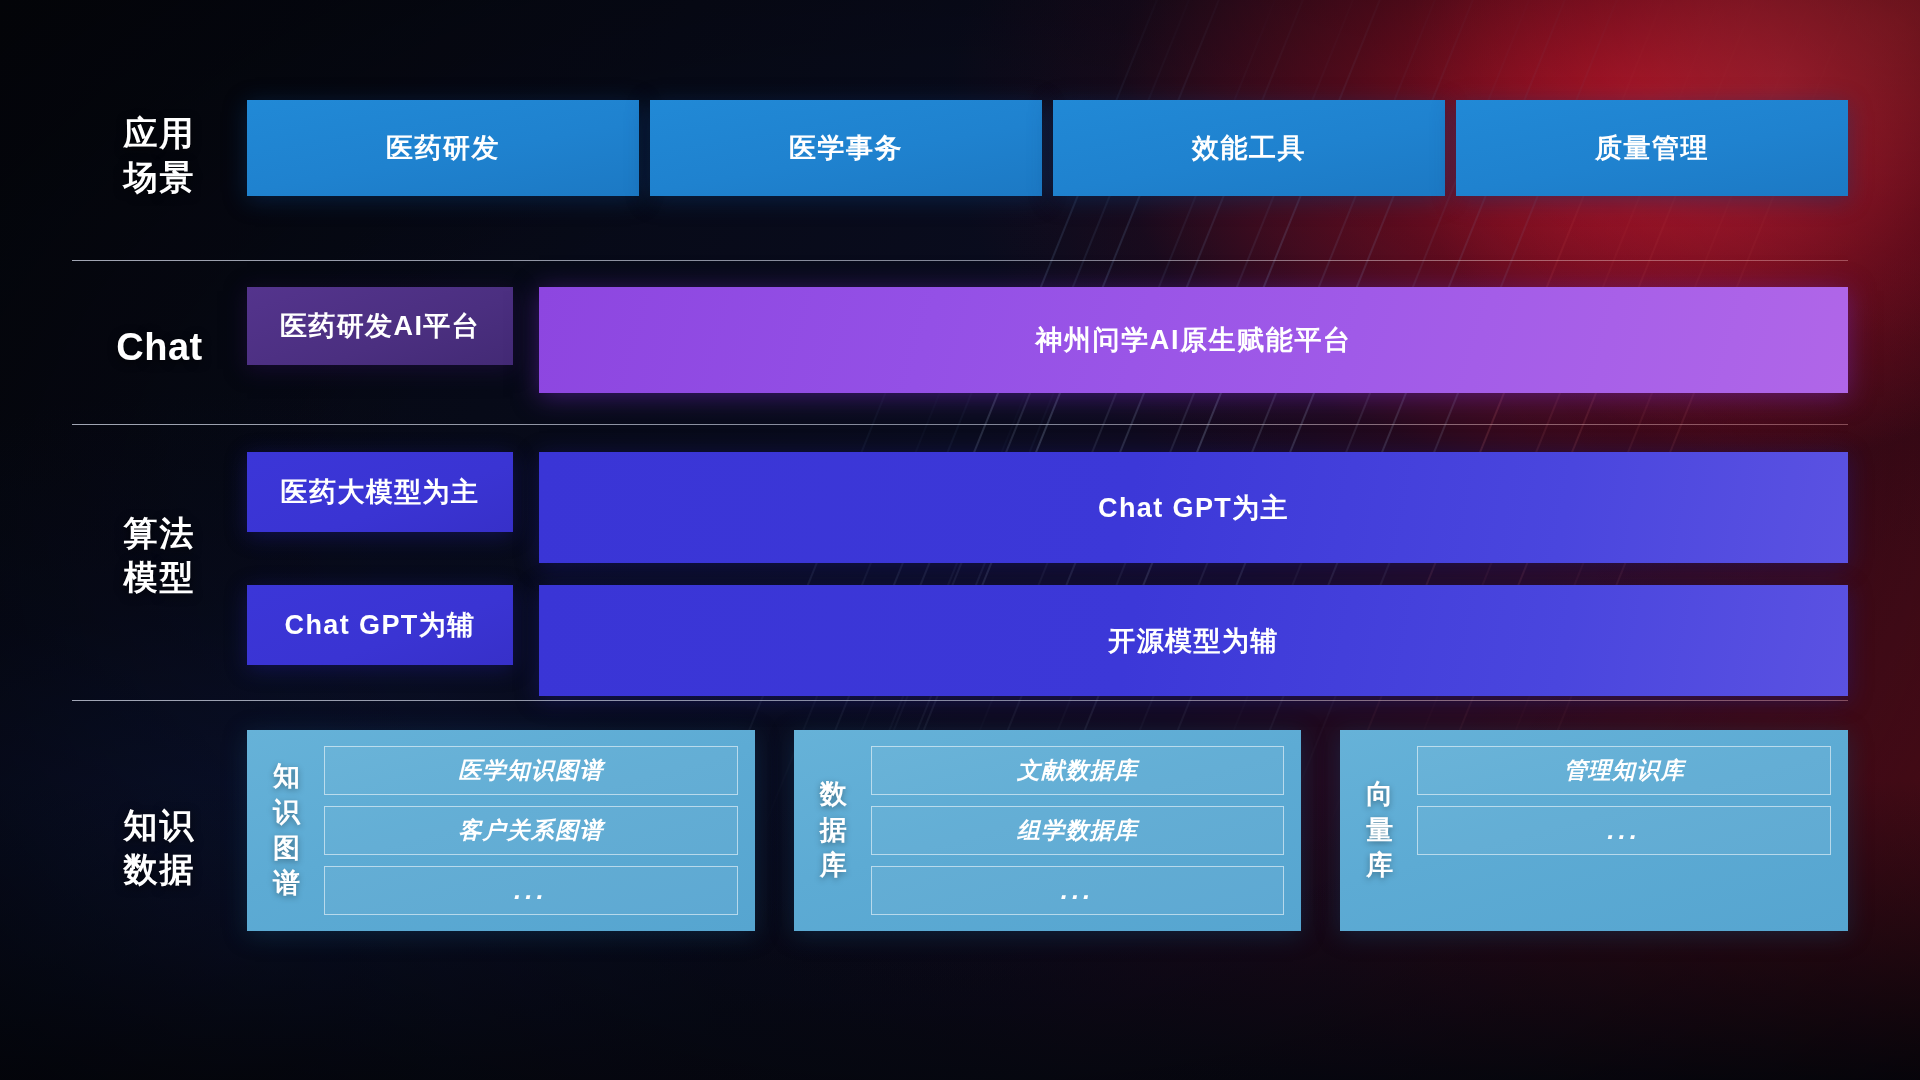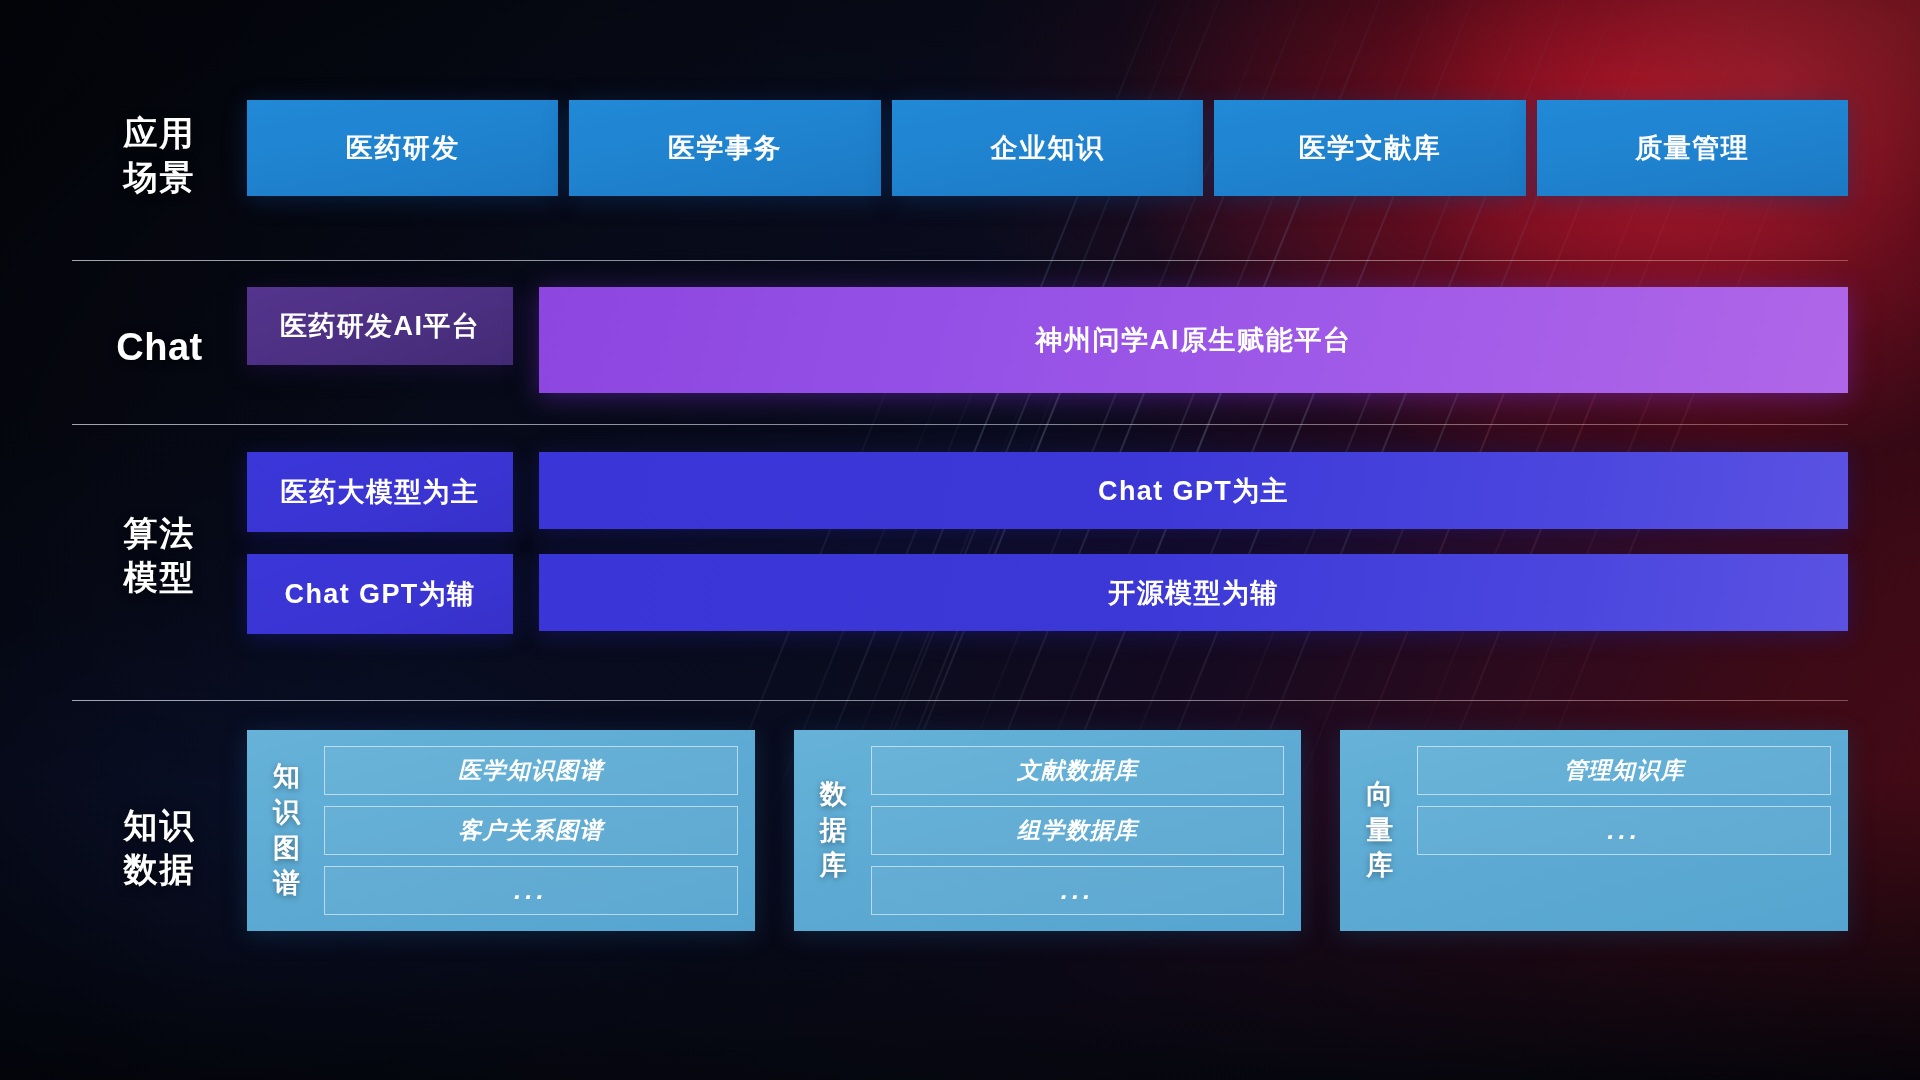--- a/index.html
+++ b/index.html
@@ -126,21 +126,21 @@
   .algo-left {
     flex: 0 0 266px;
     height: 80px;
     background: linear-gradient(160deg, #3b36d8 0%, #3a34d3 60%, #3730c9 100%);
     display: flex; align-items: center; justify-content: center;
     color: #ffffff; font-size: 27px; font-weight: 700; letter-spacing: 1.4px;
     box-shadow: 0 4px 20px rgba(30,28,140,0.45);
   }
   .algo-right {
     flex: 1 1 auto;
-    height: 77px;
+    height: 111px;
     background: linear-gradient(100deg, #3a35d6 0%, #3c38d8 45%, #4a46de 78%, #5b52e2 100%);
     display: flex; align-items: center; justify-content: center;
     color: #ffffff; font-size: 27px; font-weight: 700; letter-spacing: 1.4px;
     box-shadow: 0 4px 22px rgba(30,28,140,0.45);
   }
 
   
   .kgroups { display: flex; gap: 39px; }
   .kgroup {
     flex: 1 1 0;
@@ -213,22 +213,21 @@
 
     <div class="row" style="top:100px; height:112px;">
       <div class="rowlabel">
         <span>应用</span>
         <span>场景</span>
       </div>
       <div class="rowbody">
         <div class="apps">
           <div class="app-card">医药研发</div>
           <div class="app-card">医学事务</div>
-          <div class="app-card">企业知识</div>
-          <div class="app-card">医学文献库</div>
+          <div class="app-card">效能工具</div>
           <div class="app-card">质量管理</div>
         </div>
       </div>
     </div>
 
     <div class="divider" style="top:260px;"></div>
 
     <div class="row" style="top:287px; height:120px;">
       <div class="rowlabel latin">
         <span>Chat</span>

